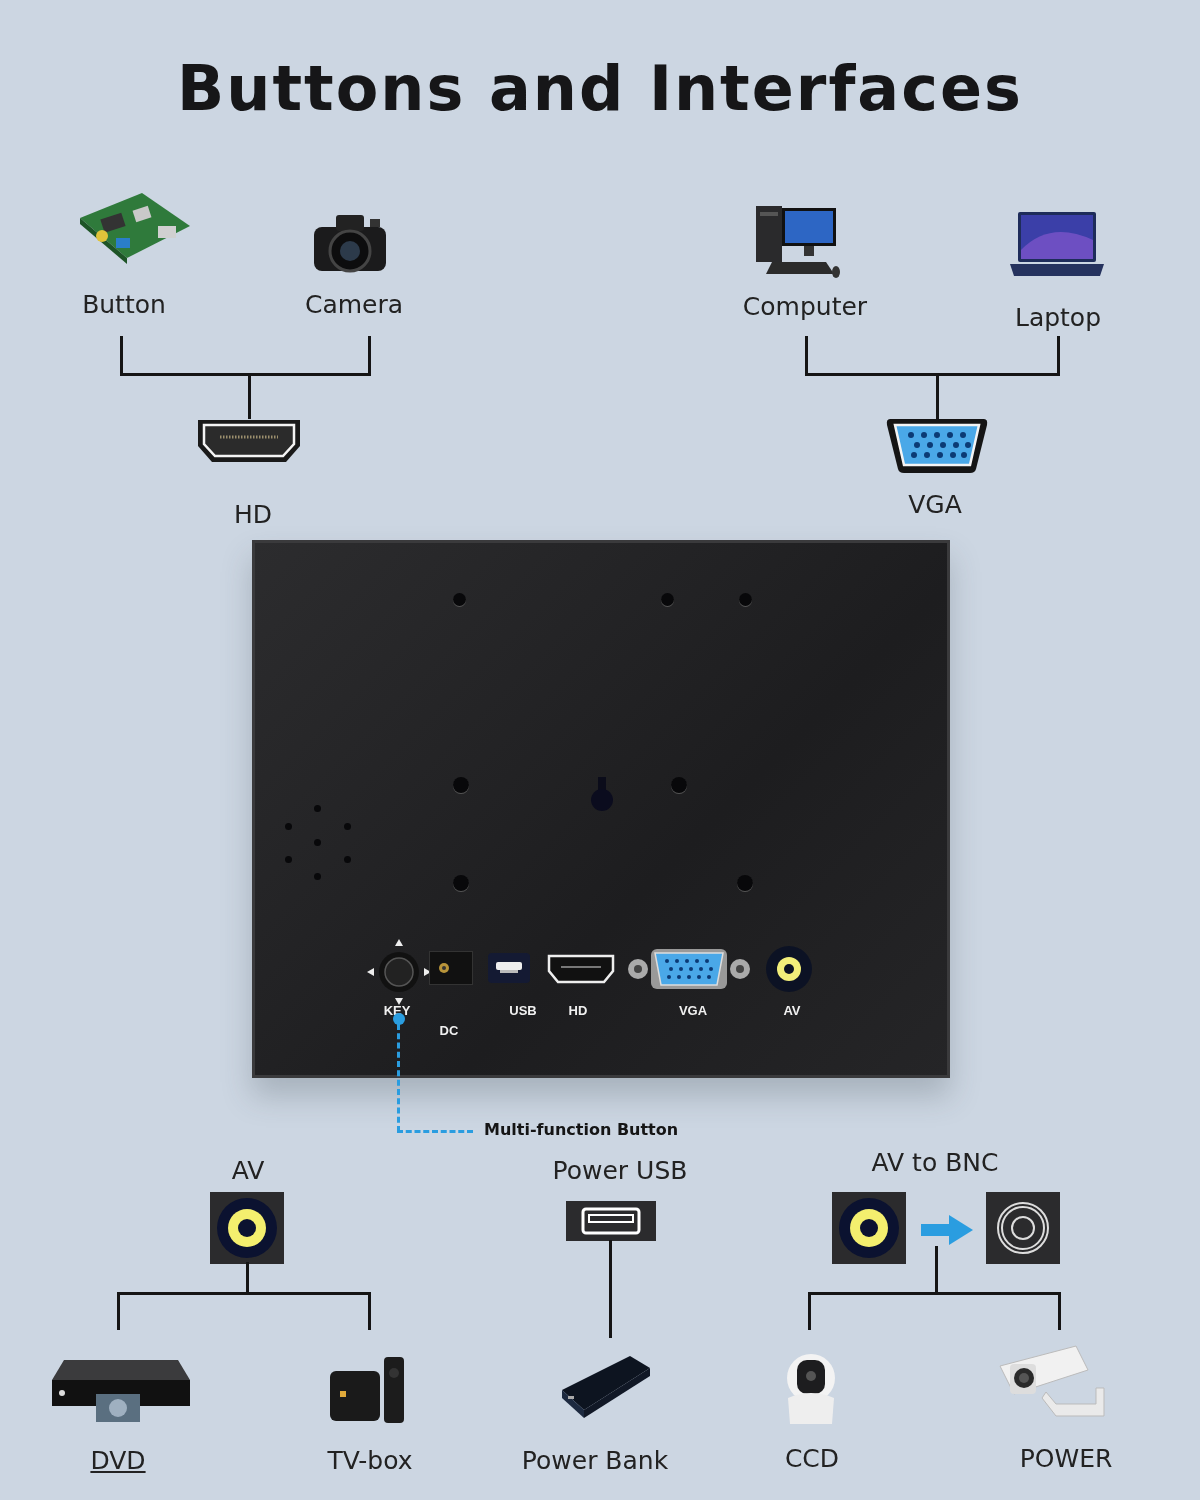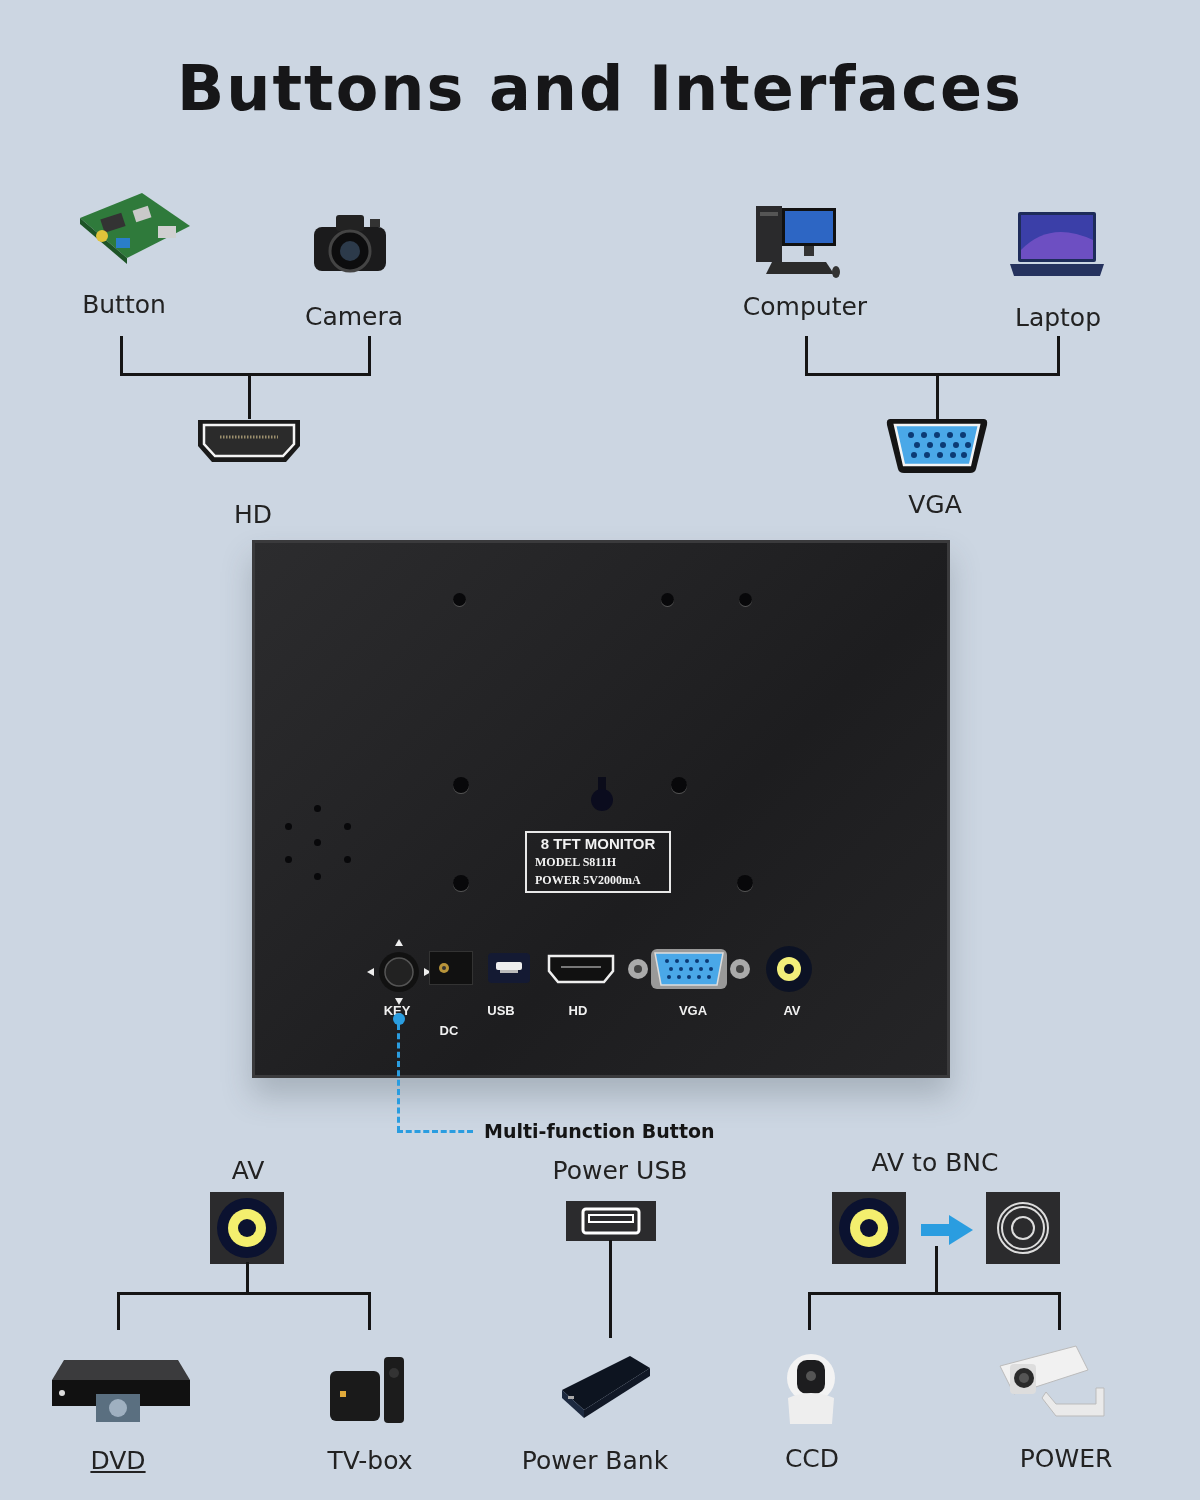--- a/index.html
+++ b/index.html
@@ -37,21 +37,21 @@
 <div class="abs" style="left:310px;top:205px;width:80px;height:75px;">
   <svg width="80" height="75" viewBox="0 0 80 75">
     <rect x="4" y="22" width="72" height="44" rx="8" fill="#1b1b1c"></rect>
     <rect x="26" y="10" width="28" height="16" rx="3" fill="#222"></rect>
     <circle cx="40" cy="46" r="20" fill="#0d0d0e" stroke="#444" stroke-width="3"></circle>
     <circle cx="40" cy="46" r="10" fill="#2c3a4a"></circle>
     <rect x="60" y="14" width="10" height="8" fill="#333"></rect>
   </svg>
 </div>
 <div class="abs lbl" style="left:64px;top:290px;width:120px;">Button</div>
-<div class="abs lbl" style="left:292px;top:290px;width:124px;margin-top:12px;">Camera</div>
+<div class="abs lbl" style="left:292px;top:290px;width:124px;">Camera</div>
 <div class="abs ln" style="left:120px;top:336px;width:3px;height:40px;"></div>
 <div class="abs ln" style="left:368px;top:336px;width:3px;height:40px;"></div>
 <div class="abs ln" style="left:120px;top:373px;width:251px;height:3px;"></div>
 <div class="abs ln" style="left:248px;top:373px;width:3px;height:46px;"></div>
 <div class="abs" style="left:194px;top:416px;width:110px;height:50px;">
   <svg width="110" height="50" viewBox="0 0 110 50">
     <path d="M4,4 H106 V30 L92,46 H18 L4,30 Z" fill="#1a1a1a"></path>
     <path d="M10,9 H100 V28 L89,40 H21 L10,28 Z" fill="#2b2b2b" stroke="#f4f4f4" stroke-width="2.5"></path>
     <line x1="26" y1="21" x2="84" y2="21" stroke="#9c8f6e" stroke-width="3" stroke-dasharray="1.5 1.5"></line>
   </svg>
@@ -124,25 +124,20 @@
   </div>
 
   <div class="abs spk" style="left:59px;top:262px;"></div>
   <div class="abs spk" style="left:30px;top:280px;"></div>
   <div class="abs spk" style="left:89px;top:280px;"></div>
   <div class="abs spk" style="left:59px;top:296px;"></div>
   <div class="abs spk" style="left:30px;top:313px;"></div>
   <div class="abs spk" style="left:89px;top:313px;"></div>
   <div class="abs spk" style="left:59px;top:330px;"></div>
 
-  <div class="abs plate" style="left:270px;top:288px;width:126px;">
-    <div class="h">8  TFT MONITOR</div>
-    <div>MODEL  S811H</div>
-    <div>POWER  5V2000mA</div>
-  </div>
 
   <div class="abs" style="left:110px;top:394px;width:68px;height:70px;">
     <svg width="68" height="70" viewBox="0 0 68 70">
       <polygon points="34,2 30,9 38,9" fill="#eee"></polygon>
       <polygon points="34,68 30,61 38,61" fill="#eee"></polygon>
       <polygon points="2,35 9,31 9,39" fill="#eee"></polygon>
       <polygon points="66,35 59,31 59,39" fill="#eee"></polygon>
       <circle cx="34" cy="35" r="20" fill="#111"></circle>
       <circle cx="34" cy="35" r="14" fill="#222" stroke="#555" stroke-width="1.5"></circle>
     </svg>
@@ -194,30 +189,30 @@
   </div>
   <div class="abs" style="left:510px;top:402px;width:48px;height:48px;">
     <svg width="48" height="48" viewBox="0 0 48 48">
         <circle cx="24" cy="24" r="23" fill="#0c1224"></circle>
         <circle cx="24" cy="24" r="12" fill="#f2ee7a"></circle>
         <circle cx="24" cy="24" r="5" fill="#0c1224"></circle>
       </svg>
   </div>
   <div class="abs port-lbl" style="left:112px;top:460px;">KEY</div>
   <div class="abs port-lbl" style="left:164px;top:480px;">DC</div>
-  <div class="abs port-lbl" style="left:216px;top:460px;">USB</div>
+  <div class="abs port-lbl" style="left:238px;top:460px;">USB</div>
   <div class="abs port-lbl" style="left:293px;top:460px;">HD</div>
   <div class="abs port-lbl" style="left:408px;top:460px;">VGA</div>
   <div class="abs port-lbl" style="left:507px;top:460px;">AV</div>
 </div>
 
 <div class="abs" style="left:393px;top:1013px;width:12px;height:12px;border-radius:50%;background:#2a9de0;"></div>
 <div class="abs dash-v" style="left:397px;top:1024px;height:108px;"></div>
 <div class="abs dash-h" style="left:397px;top:1130px;width:76px;"></div>
-<div class="abs" style="left:484px;top:1120px;font-family:'DejaVu Sans',sans-serif;font-weight:bold;font-size:19px;color:#151515;">Multi-function Button</div>
+<div class="abs" style="left:484px;top:1120px;font-family:'DejaVu Sans',sans-serif;font-weight:bold;font-size:16px;color:#151515;">Multi-function Button</div>
 
 <div class="abs lbl" style="left:208px;top:1156px;width:80px;">AV</div>
 <div class="abs sq" style="left:210px;top:1192px;width:74px;height:72px;">
   <svg width="74" height="72" viewBox="0 0 74 72">
       <circle cx="37" cy="36" r="30" fill="#0b1230"></circle>
       <circle cx="37" cy="36" r="19" fill="#f4ef6e"></circle>
       <circle cx="37" cy="36" r="9" fill="#0b1230"></circle>
     </svg>
 </div>
 <div class="abs ln" style="left:246px;top:1262px;width:3px;height:32px;"></div>

